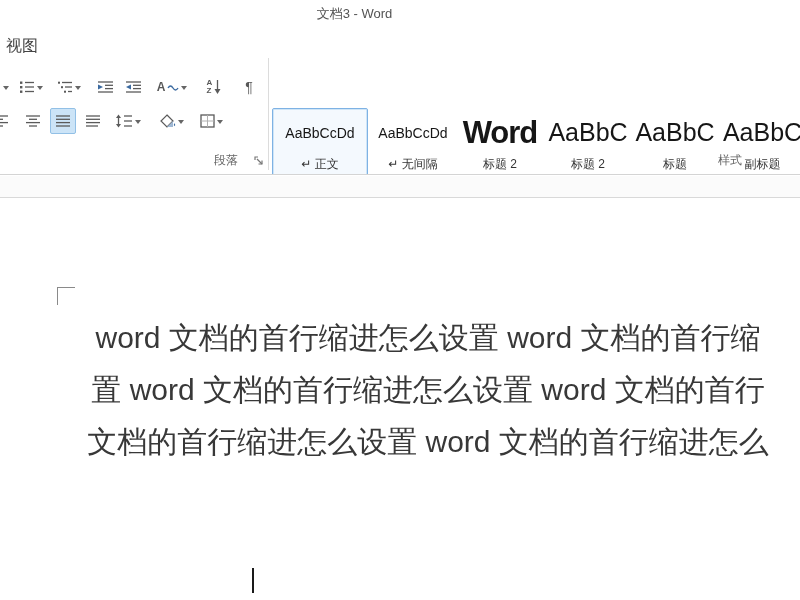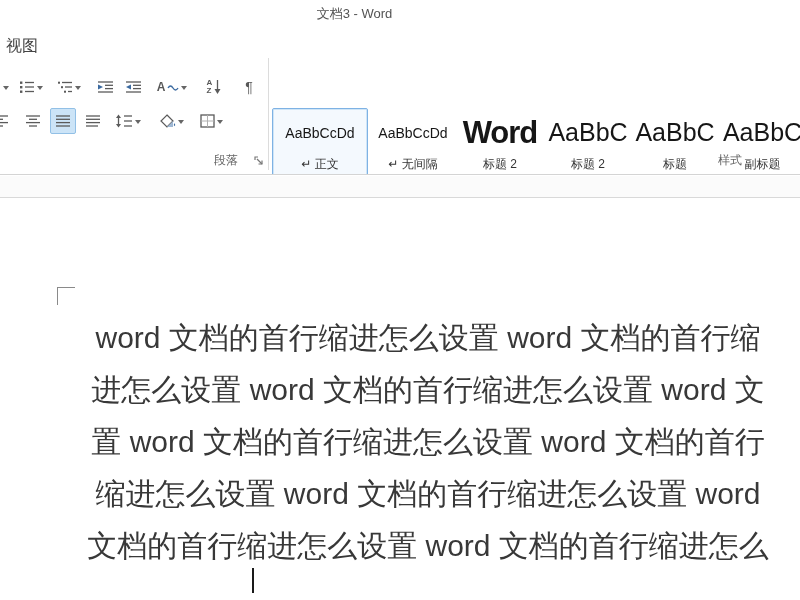--- a/index.html
+++ b/index.html
@@ -309,21 +309,19 @@
 
     <span class="group-label" style="left:718px;">样式</span>
   </div>
 
   <div class="doc-gap"></div>
 
   <div class="page">
     <div class="margin-mark"></div>
     <div class="doc-text">
       <div class="doc-line">word 文档的首行缩进怎么设置 word 文档的首行缩</div>
-      <div class="doc-line">进怎么设置 word 文档的首行缩进怎么设置 word 文</div>
       <div class="doc-line">置 word 文档的首行缩进怎么设置 word 文档的首行</div>
-      <div class="doc-line">缩进怎么设置 word 文档的首行缩进怎么设置 word</div>
       <div class="doc-line">文档的首行缩进怎么设置 word 文档的首行缩进怎么</div>
     </div>
     <div class="caret"></div>
   </div>
 
 </div>
 
 </body></html>

